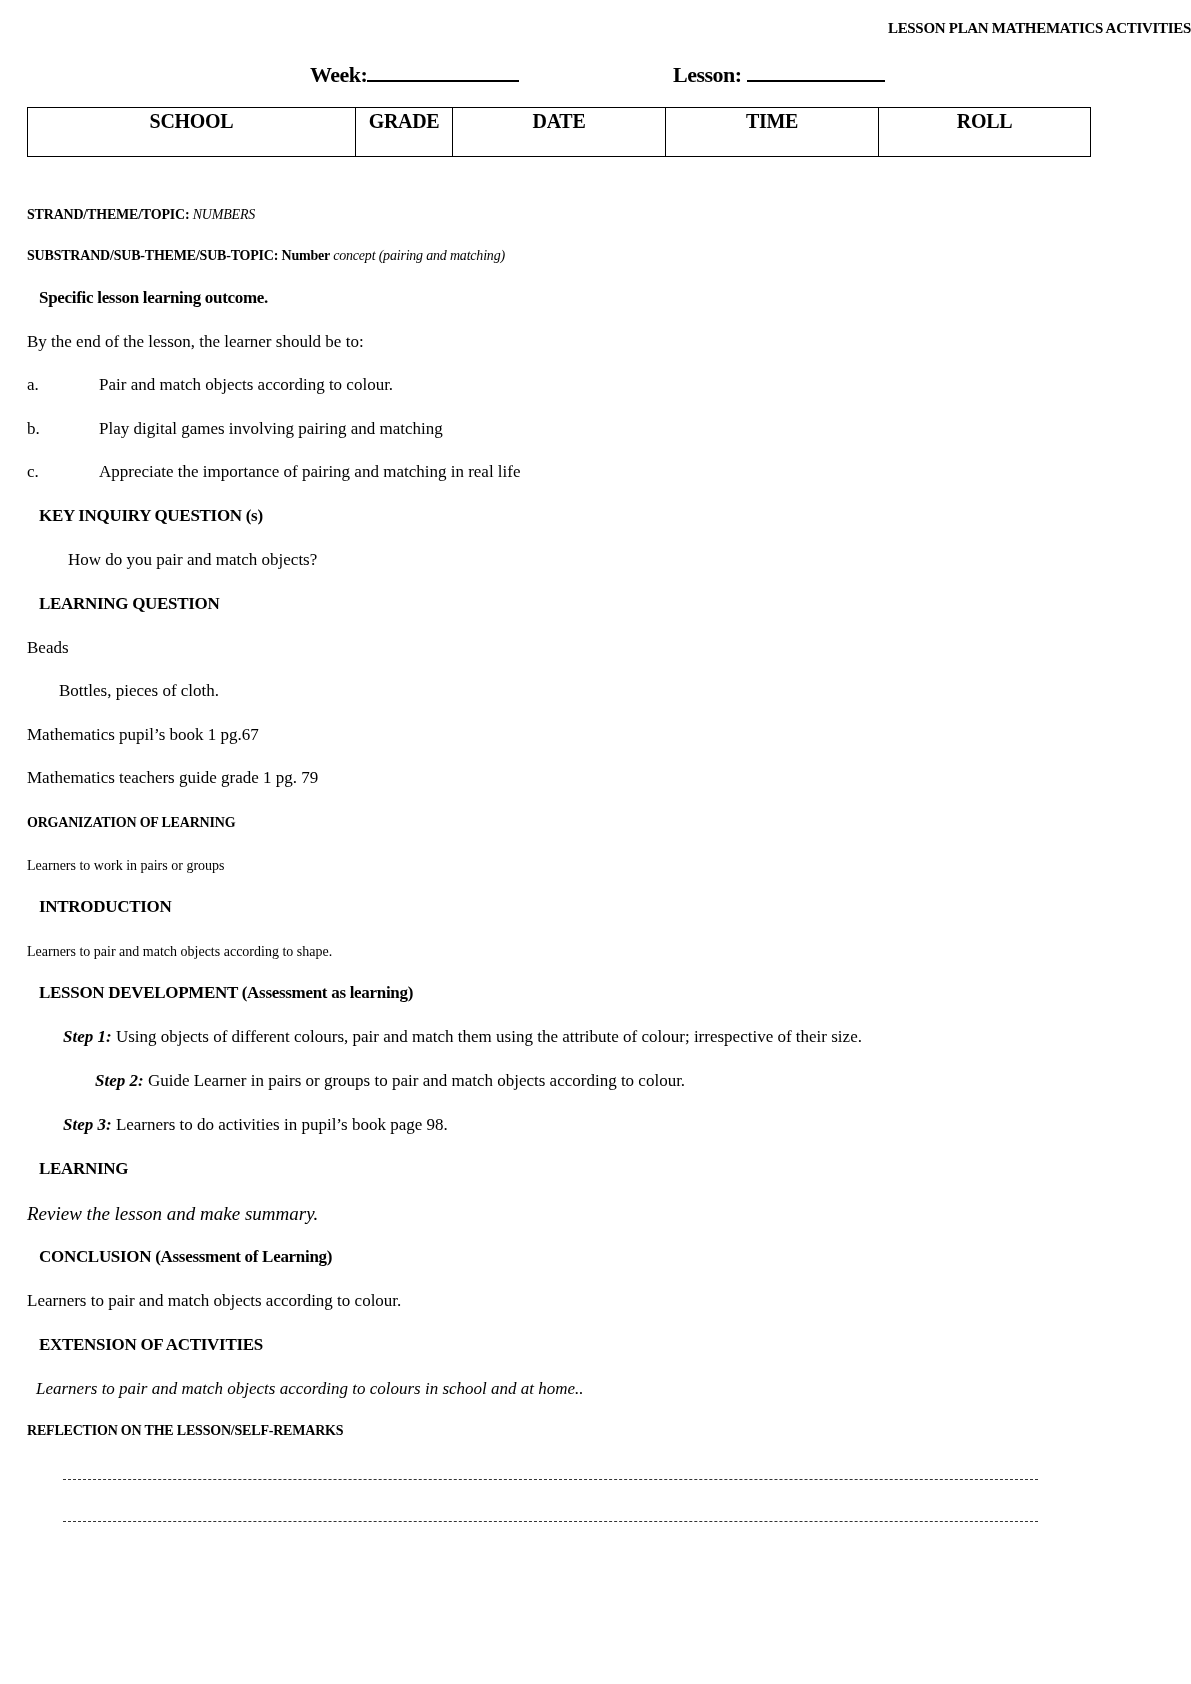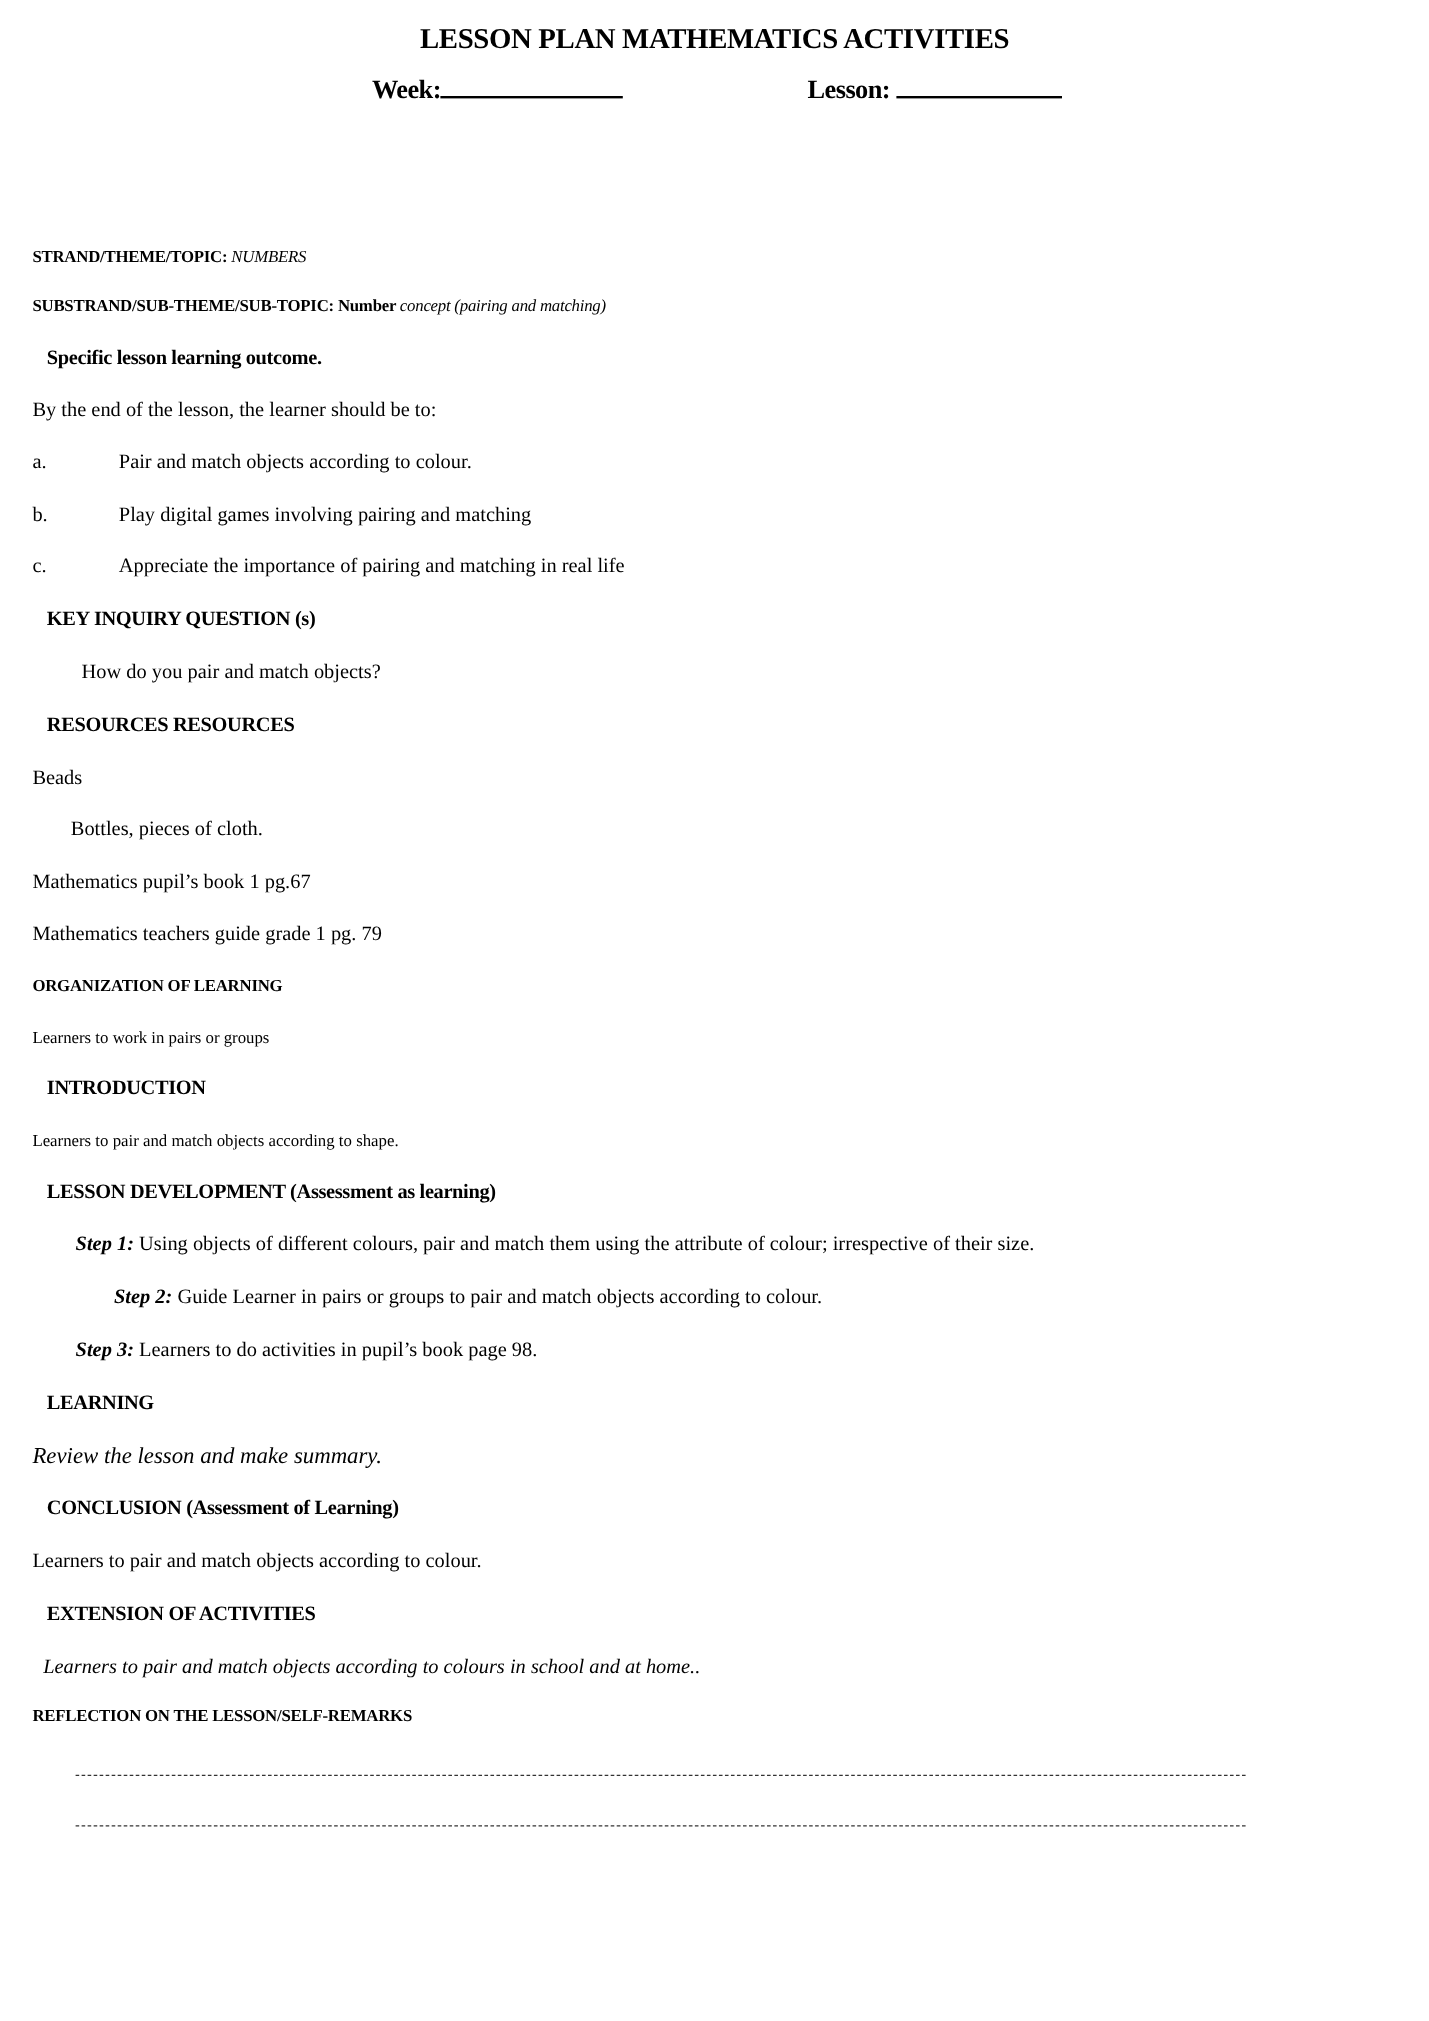--- a/index.html
+++ b/index.html
@@ -1,21 +1,21 @@
 <!DOCTYPE html>
 <html><head>
 <meta charset="utf-8">
 <style>
   html, body { margin: 0; padding: 0; background: #ffffff; }
   body {
     width: 1191px; height: 1684px; position: relative; overflow: hidden;
     font-family: "Liberation Serif", "DejaVu Serif", serif; color: #000;
   }
   .abs { position: absolute; white-space: nowrap; }
-  .title { left: 0; width: 1191px; top: 20px; text-align: center; font-weight: bold; font-size: 24px; letter-spacing: -0.3px; }
+  .title { left: 0; width: 1191px; top: 20px; text-align: right; font-weight: bold; font-size: 15px; letter-spacing: -0.3px; }
   .weekrow { top: 62px; font-weight: bold; font-size: 22px; letter-spacing: -0.5px; }
   .blank { display: inline-block; border-bottom: 2px solid #000; vertical-align: baseline; height: 18px; }
   table.info {
     position: absolute; left: 27px; top: 107px; width: 1063px;
     border-collapse: collapse; table-layout: fixed;
   }
   table.info td, table.info th {
     border: 1.5px solid #000; vertical-align: top; padding: 0;
     font-size: 20px; font-weight: bold; letter-spacing: -0.3px;
   }
@@ -43,20 +43,27 @@
 
 <table class="info">
   <colgroup>
     <col style="width:328px">
       <col style="width:97px">
       <col style="width:213px">
       <col style="width:213px">
       <col style="width:212px">
   </colgroup>
   <tbody>
+      <tr>
+    <th>SCHOOL</th>
+    <th>GRADE</th>
+    <th>DATE</th>
+    <th>TIME</th>
+    <th>ROLL</th>
+  </tr>
 </tbody>
   </table>
 
 <div class="abs sm-head" style="left:27px; top:207px;">
   <span>STRAND/THEME/TOPIC:</span>
   <span class="it">NUMBERS</span>
 </div>
 
 <div class="abs sm-head" style="left:27px; top:248px;">
   <span>SUBSTRAND/SUB-THEME/SUB-TOPIC:</span>
@@ -73,21 +80,21 @@
 <div class="abs txt" style="left:27px; top:419px;">
   <span class="lead">b.</span><span>Play digital games involving pairing and matching</span>
 </div>
 <div class="abs txt" style="left:27px; top:462px;">
   <span class="lead">c.</span><span>Appreciate the importance of pairing and matching in real life</span>
 </div>
 
 <div class="abs head" style="left:27px; top:506px;">KEY INQUIRY QUESTION (s)</div>
 <div class="abs txt" style="left:68px; top:550px;">How do you pair and match objects?</div>
 
-<div class="abs head" style="left:27px; top:594px;">RESOURCES RESOURCES</div>
+<div class="abs head" style="left:27px; top:594px;">LEARNING QUESTION</div>
 <div class="abs txt" style="left:27px; top:638px;">Beads</div>
 <div class="abs txt" style="left:27px; top:681px;margin-left:32px;">Bottles, pieces of cloth.</div>
 <div class="abs txt" style="left:27px; top:725px;">Mathematics pupil’s book 1 pg.67</div>
 <div class="abs txt" style="left:27px; top:768px;">Mathematics teachers guide grade 1 pg. 79</div>
 
 <div class="abs sm-head" style="left:27px; top:815px;">ORGANIZATION OF LEARNING</div>
 <div class="abs sm-txt" style="left:27px; top:858px;">Learners to work in pairs or groups</div>
 
 <div class="abs head" style="left:27px; top:897px;">INTRODUCTION</div>
 <div class="abs sm-txt" style="left:27px; top:944px;">Learners to pair and match objects according to shape.</div>

